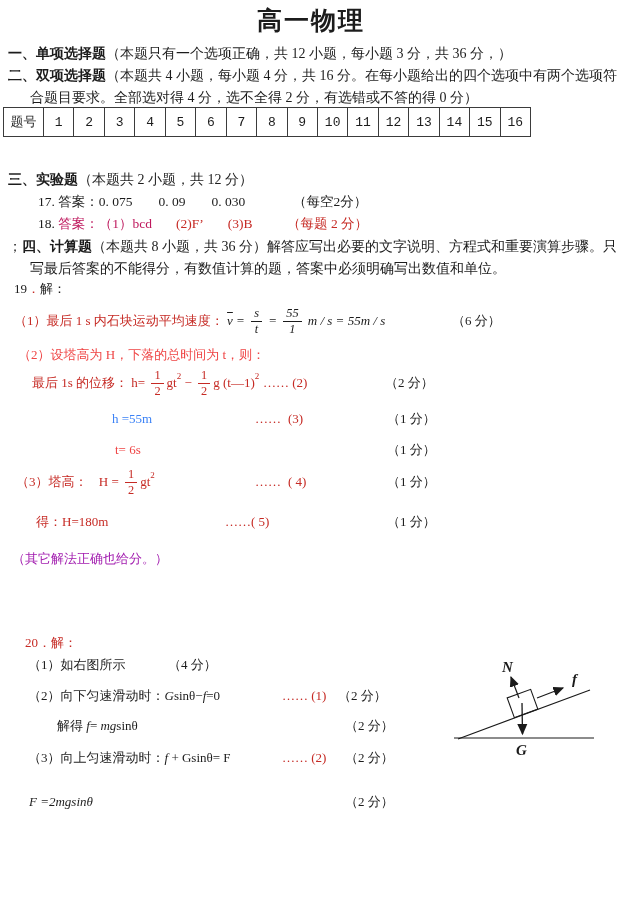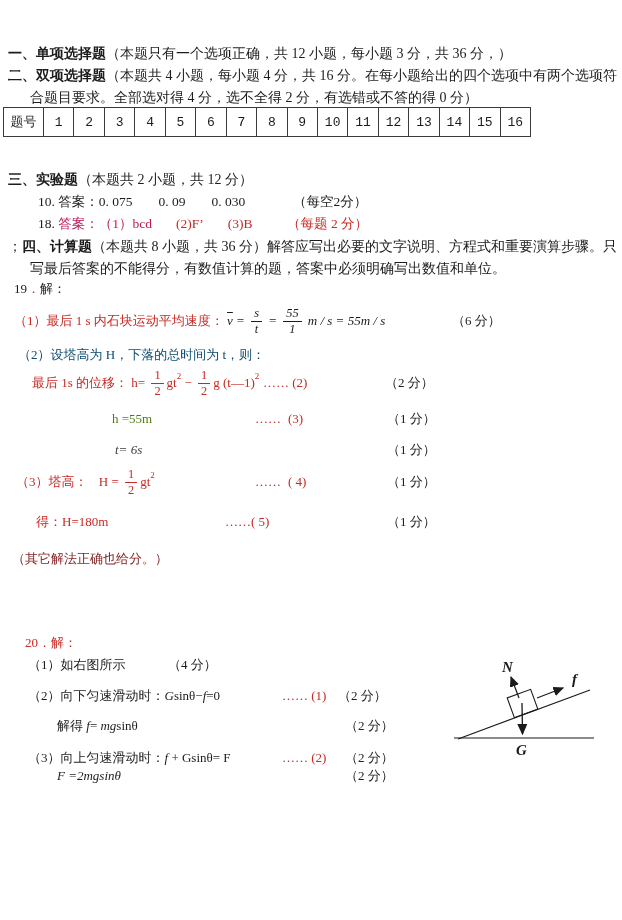--- a/index.html
+++ b/index.html
@@ -41,20 +41,21 @@
   .diagram text{
     font-family:"Liberation Serif","DejaVu Serif",serif;
     font-style:italic;font-weight:700;font-size:15px;fill:#1a1a1a;
   }
 </style>
 </head>
 <body>
 
 <div class="page">
 
+  <div class="title">高一物理</div>
 
   <table class="answers">
     <colgroup>
       <col style="width:40px">
       <col>
         <col>
         <col>
         <col>
         <col>
         <col>
@@ -90,39 +91,39 @@
           <td>16</td>
         </tr>
       </tbody>
   </table>
 
   <div id="lines-root">
       <div class="line" style="top: 44px; padding-left: 8px; font-size: 14px;"><span style="font-weight: 700;">一、单项选择题</span><span>（本题只有一个选项正确，共 12 小题，每小题 3 分，共 36 分，）</span></div>
       <div class="line" style="top: 66px; padding-left: 8px; font-size: 14px;"><span style="font-weight: 700;">二、双项选择题</span><span>（本题共 4 小题，每小题 4 分，共 16 分。在每小题给出的四个选项中有两个选项符</span></div>
       <div class="line" style="top: 88px; padding-left: 30px; font-size: 14px;"><span>合题目要求。全部选对得 4 分，选不全得 2 分，有选错或不答的得 0 分）</span></div>
       <div class="line" style="top: 170px; padding-left: 8px; font-size: 14px;"><span style="font-weight: 700;">三、实验题</span><span>（本题共 2 小题，共 12 分）</span></div>
-      <div class="line" style="top: 192px; padding-left: 38px; font-size: 13.5px;"><span>10. 答案：0. 075</span><span style="margin-left: 26px;">0. 09</span><span style="margin-left: 26px;">0. 030</span><span class="abs" style="left: 293px;">（每空2分）</span></div>
+      <div class="line" style="top: 192px; padding-left: 38px; font-size: 13.5px;"><span>17. 答案：0. 075</span><span style="margin-left: 26px;">0. 09</span><span style="margin-left: 26px;">0. 030</span><span class="abs" style="left: 293px;">（每空2分）</span></div>
       <div class="line" style="top: 214px; padding-left: 38px; font-size: 13.5px;"><span>18. </span><span style="color: #be185d;">答案：（1）bcd</span><span style="color: rgb(198, 42, 36); margin-left: 24px;">(2)F’</span><span style="color: rgb(198, 42, 36); margin-left: 24px;">(3)B</span><span class="abs" style="color: rgb(198, 42, 36); left: 287px;">（每题 2 分）</span></div>
       <div class="line" style="top: 237px; padding-left: 8px; font-size: 14px;"><span>；</span><span style="font-weight: 700;">四、计算题</span><span>（本题共 8 小题，共 36 分）解答应写出必要的文字说明、方程式和重要演算步骤。只</span></div>
       <div class="line" style="top: 259px; padding-left: 30px; font-size: 14px;"><span>写最后答案的不能得分，有数值计算的题，答案中必须明确写出数值和单位。</span></div>
       <div class="line" style="top: 279px; padding-left: 14px;"><span>19</span><span style="color: rgb(198, 42, 36);">．</span><span>解：</span></div>
       <div class="line vc" style="top: 300px; padding-left: 14px; height: 42px;"><span style="color: rgb(198, 42, 36);">（1）最后 1 s 内石块运动平均速度： </span><span class="bar" style="font-style: italic;">v</span><span style="font-style: italic;"> = </span><span class="frac" style="font-style: italic;"><span class="fn">s</span><span class="fd">t</span></span><span style="font-style: italic;"> = </span><span class="frac" style="font-style: italic;"><span class="fn">55</span><span class="fd">1</span></span><span style="font-style: italic;"> m / s = 55m / s</span><span class="abs" style="left: 452px;">（6 分）</span></div>
-      <div class="line" style="top: 345px; padding-left: 18px;"><span style="color: #0c4a6e;">（2）设塔高为 H，下落的总时间为 t，则：</span></div>
+      <div class="line" style="top: 345px; padding-left: 18px;"><span style="color: #ef4444;">（2）设塔高为 H，下落的总时间为 t，则：</span></div>
       <div class="line vc" style="top: 362px; padding-left: 32px; height: 42px;"><span style="color: rgb(198, 42, 36);">最后 1s 的位移： h= </span><span class="frac" style="color: rgb(198, 42, 36);"><span class="fn">1</span><span class="fd">2</span></span><span style="color: rgb(198, 42, 36);">gt</span><span class="sup" style="color: rgb(198, 42, 36);">2</span><span style="color: rgb(198, 42, 36);"> − </span><span class="frac" style="color: rgb(198, 42, 36);"><span class="fn">1</span><span class="fd">2</span></span><span style="color: rgb(198, 42, 36);">g (t—1)</span><span class="sup" style="color: rgb(198, 42, 36);">2</span><span class="abs" style="color: rgb(198, 42, 36); left: 263px;">…… (2)</span><span class="abs" style="left: 385px;">（2 分）</span></div>
-      <div class="line" style="top: 409px; padding-left: 112px;"><span style="color: #4d7c0f;">h =55m</span><span class="abs" style="color: rgb(198, 42, 36); left: 255px;">……</span><span class="abs" style="color: rgb(198, 42, 36); left: 288px;">(3)</span><span class="abs" style="left: 387px;">（1 分）</span></div>
-      <div class="line" style="top: 440px; padding-left: 115px;"><span style="color: #404040; font-style: italic;">t= 6s</span><span class="abs" style="left: 387px;">（1 分）</span></div>
+      <div class="line" style="top: 409px; padding-left: 112px;"><span style="color: #3b82f6;">h =55m</span><span class="abs" style="color: rgb(198, 42, 36); left: 255px;">……</span><span class="abs" style="color: rgb(198, 42, 36); left: 288px;">(3)</span><span class="abs" style="left: 387px;">（1 分）</span></div>
+      <div class="line" style="top: 440px; padding-left: 115px;"><span style="color: #ef4444;">t= 6s</span><span class="abs" style="left: 387px;">（1 分）</span></div>
       <div class="line vc" style="top: 461px; padding-left: 16px; height: 42px;"><span style="color: rgb(198, 42, 36);">（3）塔高： </span><span style="color: rgb(198, 42, 36); margin-left: 8px;">H = </span><span class="frac" style="color: rgb(198, 42, 36);"><span class="fn">1</span><span class="fd">2</span></span><span style="color: rgb(198, 42, 36);">gt</span><span class="sup" style="color: rgb(198, 42, 36);">2</span><span class="abs" style="color: rgb(198, 42, 36); left: 255px;">……</span><span class="abs" style="color: rgb(198, 42, 36); left: 288px;">( 4)</span><span class="abs" style="left: 387px;">（1 分）</span></div>
       <div class="line" style="top: 512px; padding-left: 36px;"><span style="color: rgb(198, 42, 36);">得：H=180m</span><span class="abs" style="color: rgb(198, 42, 36); left: 225px;">……( 5)</span><span class="abs" style="left: 387px;">（1 分）</span></div>
-      <div class="line" style="top: 549px; padding-left: 12px;"><span style="color: #7f1d1d;">（其它解法正确也给分。）</span></div>
+      <div class="line" style="top: 549px; padding-left: 12px;"><span style="color: #a21caf;">（其它解法正确也给分。）</span></div>
       <div class="line" style="top: 633px; padding-left: 25px;"><span style="color: rgb(198, 42, 36);">20．解：</span></div>
       <div class="line" style="top: 655px; padding-left: 28px;"><span>（1）如右图所示</span><span class="abs" style="left: 168px;">（4 分）</span></div>
       <div class="line" style="top: 686px; padding-left: 28px;"><span>（2）向下匀速滑动时：</span><span style="font-style: italic;">G</span><span>sinθ−</span><span style="font-style: italic;">f</span><span>=0</span><span class="abs" style="color: rgb(198, 42, 36); left: 282px;">…… (1)</span><span class="abs" style="left: 338px;">（2 分）</span></div>
       <div class="line" style="top: 716px; padding-left: 57px;"><span>解得 </span><span style="font-style: italic;">f</span><span>= </span><span style="font-style: italic;">mg</span><span>sinθ</span><span class="abs" style="left: 345px;">（2 分）</span></div>
       <div class="line" style="top: 748px; padding-left: 28px;"><span>（3）向上匀速滑动时：</span><span style="font-style: italic;">f</span><span> + Gsinθ= F</span><span class="abs" style="color: rgb(198, 42, 36); left: 282px;">…… (2)</span><span class="abs" style="left: 345px;">（2 分）</span></div>
-      <div class="line" style="top: 766px; padding-left: 57px;"><span style="font-style: italic;">F =2mgsinθ</span><span class="abs" style="left: 345px;">（2 分）</span></div>
+      <div class="line" style="top: 792px; padding-left: 29px;"><span style="font-style: italic;">F =2mgsinθ</span><span class="abs" style="left: 345px;">（2 分）</span></div>
     </div>
 
   <svg class="diagram" width="182" height="150" viewBox="0 0 182 150">
     <defs>
       <marker id="ah" markerWidth="10" markerHeight="8" refX="8" refY="4" orient="auto">
         <path d="M0,0 L9,4 L0,8 z" fill="#1a1a1a"></path>
       </marker>
     </defs>
     <line x1="14" y1="98" x2="154" y2="98" stroke="#1a1a1a" stroke-width="1.2"></line>
     <line x1="18" y1="99" x2="150" y2="50" stroke="#1a1a1a" stroke-width="1.1"></line>

